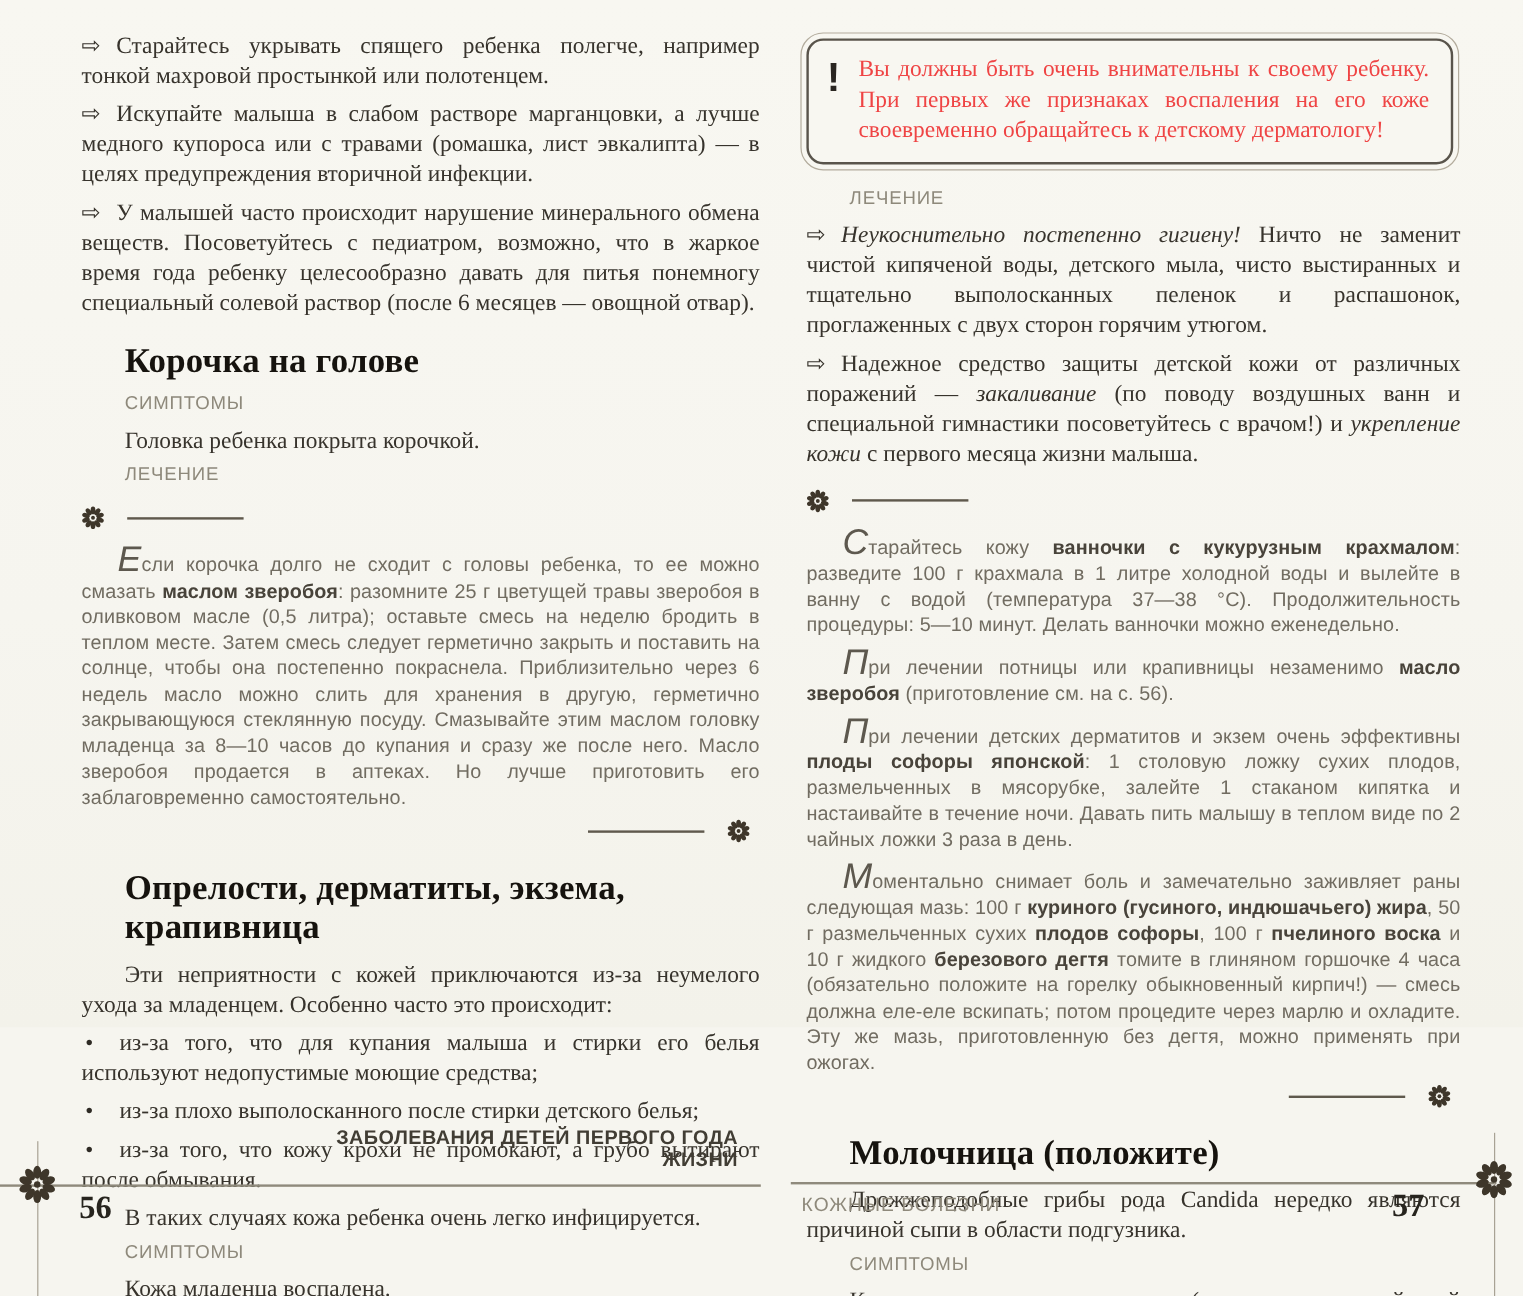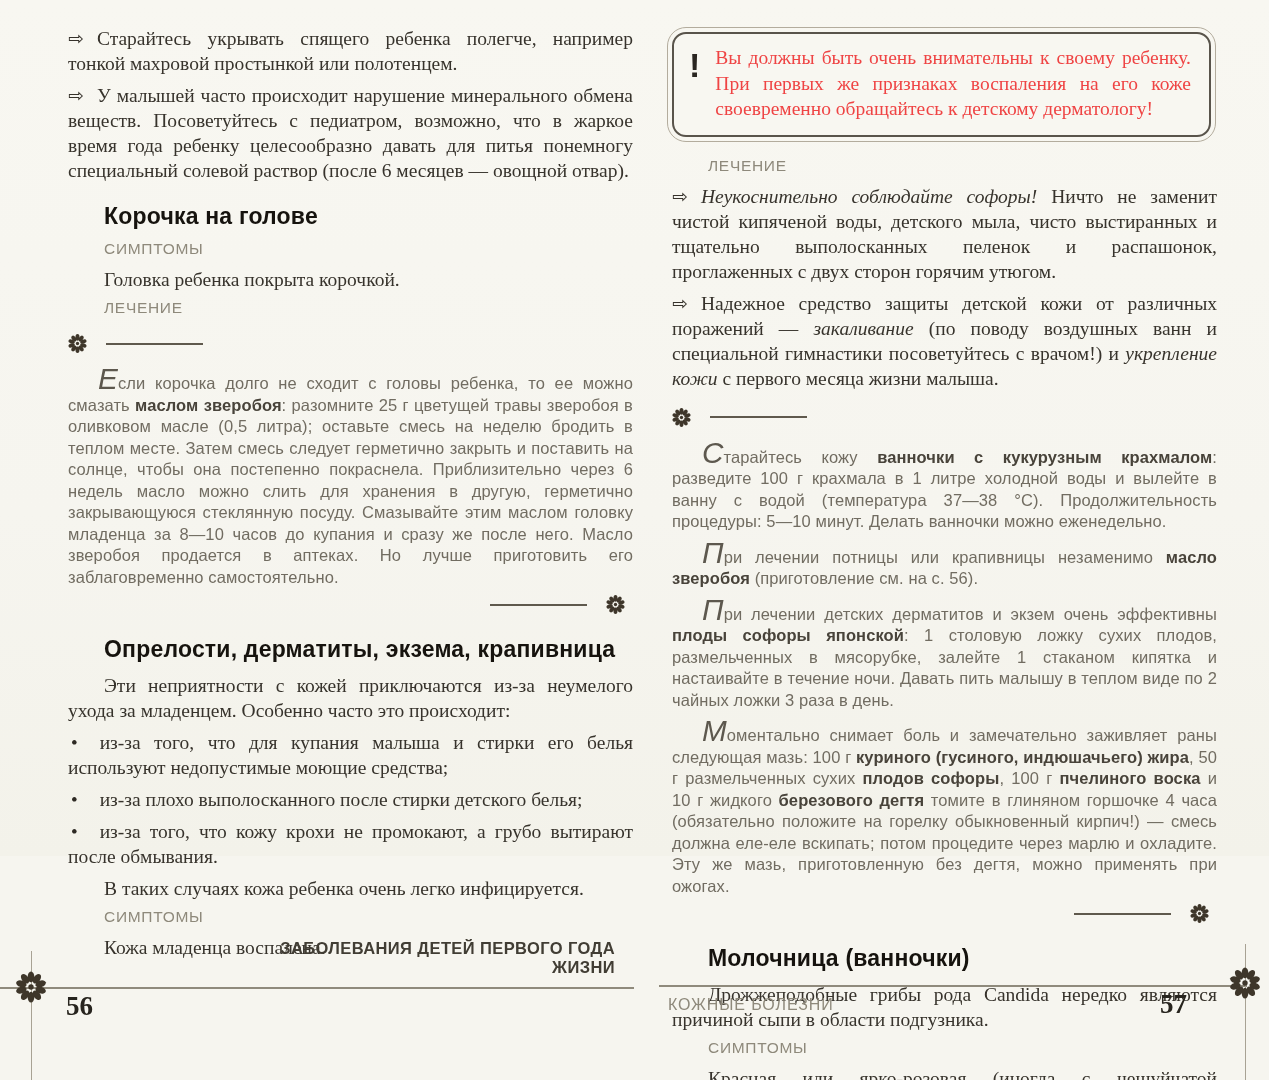--- a/index.html
+++ b/index.html
@@ -13,21 +13,21 @@
     background:linear-gradient(180deg,#f8f7f1 0%,#f6f5ef 60%,#f3f2ea 100%);padding-left:24px;}
   .col{position:absolute;top:26px;}
   .col-left{left:68px;width:565px;}
   .col-right{left:672px;width:545px;}
 
   .serif-p{font-size:19.5px;line-height:25px;text-align:justify;margin:0 0 7px;color:#37332c;}
   .indent{text-indent:36px;}
   .glyph-arrow{font-family:"DejaVu Sans","Liberation Sans",sans-serif;font-size:19px;color:#36322b;margin-right:13px;}
   .glyph-bullet{font-size:19px;color:#2e2a24;margin:0 22px 0 3px;}
 
-  .heading{font-family:Liberation Sans, sans-serif;font-size:23px;font-weight:bold;
+  .heading{font-family:Liberation Serif, serif;font-size:29px;font-weight:bold;
     color:#16130e;margin:20px 0 10px 36px;letter-spacing:0.2px;}
   .subhead{font-family:"Liberation Sans",sans-serif;font-size:15.5px;color:#8e897b;
     margin:2px 0 9px 36px;letter-spacing:0.7px;}
 
   .recipe-p{font-family:"Liberation Sans",sans-serif;font-size:16.5px;line-height:21.5px;
     color:#716c61;text-align:justify;text-indent:30px;margin:0 0 5px;letter-spacing:0.1px;}
   .recipe-p::first-letter{font-size:1.8em;font-style:italic;line-height:1;color:#5d584e;}
   .rich .b{font-weight:bold;color:#48433a;}
   .rich .i, .serif-p .i{font-style:italic;}
 
@@ -78,20 +78,21 @@
       <ellipse cx="12" cy="5.6" rx="2.1" ry="3.4" transform="rotate(324 12 12)"></ellipse>
       <circle cx="12" cy="12" r="1.7"></circle>
     </g>
   </symbol>
 </svg>
 
 <div class="book">
 
   <div class="col col-left">
     <p class="serif-p"><span class="glyph-arrow">⇨</span><span class="rich"><span>Старайтесь укрывать спящего ребенка полегче, например тонкой махровой простынкой или полотенцем.</span></span></p>
+    <p class="serif-p"><span class="glyph-arrow">⇨</span><span class="rich"><span>Искупайте малыша в слабом растворе марганцовки, а лучше медного купороса или с травами (ромашка, лист эвкалипта) — в целях предупреждения вторичной инфекции.</span></span></p>
     <p class="serif-p"><span class="glyph-arrow">⇨</span><span class="rich"><span>У малышей часто происходит нарушение минерального обмена веществ. Посоветуйтесь с педиатром, возможно, что в жаркое время года ребенку целесообразно давать для питья понемногу специальный солевой раствор (после 6 месяцев — овощной отвар).</span></span></p>
 
     <h2 class="heading">Корочка на голове</h2>
     <div class="subhead">СИМПТОМЫ</div>
     <p class="serif-p indent">Головка ребенка покрыта корочкой.</p>
     <div class="subhead">ЛЕЧЕНИЕ</div>
 
     <div class="ornament-open">
       <svg class="flower">
           <use href="#flower"></use>
@@ -116,41 +117,41 @@
     <p class="serif-p indent">Кожа младенца воспалена.</p>
   </div>
 
   <div class="col col-right">
     <div class="alert">
       <div class="alert-exclaim">!</div>
       <div class="alert-body">Вы должны быть очень внимательны к своему ребенку. При первых же признаках воспаления на его коже своевременно обращайтесь к детскому дерматологу!</div>
     </div>
     <div class="subhead" style="margin-top:20px;">ЛЕЧЕНИЕ</div>
 
-    <p class="serif-p"><span class="glyph-arrow">⇨</span><span class="rich"><span class="i">Неукоснительно соблюдайте софоры!</span><span> Ничто не заменит чистой кипяченой воды, детского мыла, чисто выстиранных и тщательно выполосканных пеленок и распашонок, проглаженных с двух сторон горячим утюгом.</span></span></p>
+    <p class="serif-p"><span class="glyph-arrow">⇨</span><span class="rich"><span class="i">Неукоснительно постепенно гигиену!</span><span> Ничто не заменит чистой кипяченой воды, детского мыла, чисто выстиранных и тщательно выполосканных пеленок и распашонок, проглаженных с двух сторон горячим утюгом.</span></span></p>
     <p class="serif-p"><span class="glyph-arrow">⇨</span><span class="rich"><span>Надежное средство защиты детской кожи от различных поражений — </span><span class="i">закаливание</span><span> (по поводу воздушных ванн и специальной гимнастики посоветуйтесь с врачом!) и </span><span class="i">укрепление кожи</span><span> с первого месяца жизни малыша.</span></span></p>
 
     <div class="ornament-open">
       <svg class="flower">
           <use href="#flower"></use>
         </svg>
       <div class="rule-short"></div>
     </div>
     <p class="recipe-p rich"><span>Старайтесь кожу </span><span class="b">ванночки с кукурузным крахмалом</span><span>: разведите 100 г крахмала в 1 литре холодной воды и вылейте в ванну с водой (температура 37—38 °С). Продолжительность процедуры: 5—10 минут. Делать ванночки можно еженедельно.</span></p>
     <p class="recipe-p rich"><span>При лечении потницы или крапивницы незаменимо </span><span class="b">масло зверобоя</span><span> (приготовление см. на с. 56).</span></p>
     <p class="recipe-p rich"><span>При лечении детских дерматитов и экзем очень эффективны </span><span class="b">плоды софоры японской</span><span>: 1 столовую ложку сухих плодов, размельченных в мясорубке, залейте 1 стаканом кипятка и настаивайте в течение ночи. Давать пить малышу в теплом виде по 2 чайных ложки 3 раза в день.</span></p>
     <p class="recipe-p rich"><span>Моментально снимает боль и замечательно заживляет раны следующая мазь: 100 г </span><span class="b">куриного (гусиного, индюшачьего) жира</span><span>, 50 г размельченных сухих </span><span class="b">плодов софоры</span><span>, 100 г </span><span class="b">пчелиного воска</span><span> и 10 г жидкого </span><span class="b">березового дегтя</span><span> томите в глиняном горшочке 4 часа (обязательно положите на горелку обыкновенный кирпич!) — смесь должна еле-еле вскипать; потом процедите через марлю и охладите. Эту же мазь, приготовленную без дегтя, можно применять при ожогах.</span></p>
     <div class="ornament-close">
       <div class="rule-short"></div>
       <svg class="flower">
           <use href="#flower"></use>
         </svg>
     </div>
 
-    <h2 class="heading">Молочница (ванночки)</h2>
+    <h2 class="heading">Молочница (положите)</h2>
     <p class="serif-p indent">Дрожжеподобные грибы рода Candida нередко являются причиной сыпи в области подгузника.</p>
     <div class="subhead">СИМПТОМЫ</div>
     <p class="serif-p indent">Красная или ярко-розовая (иногда с чешуйчатой поверхностью) сыпь.</p>
   </div>
 
   <div class="footer-rule fr-left"></div>
   <div class="footer-rule fr-right"></div>
   <div class="edge edge-left"></div>
   <div class="edge edge-right"></div>
   <svg class="flower-big flower-corner-left">

